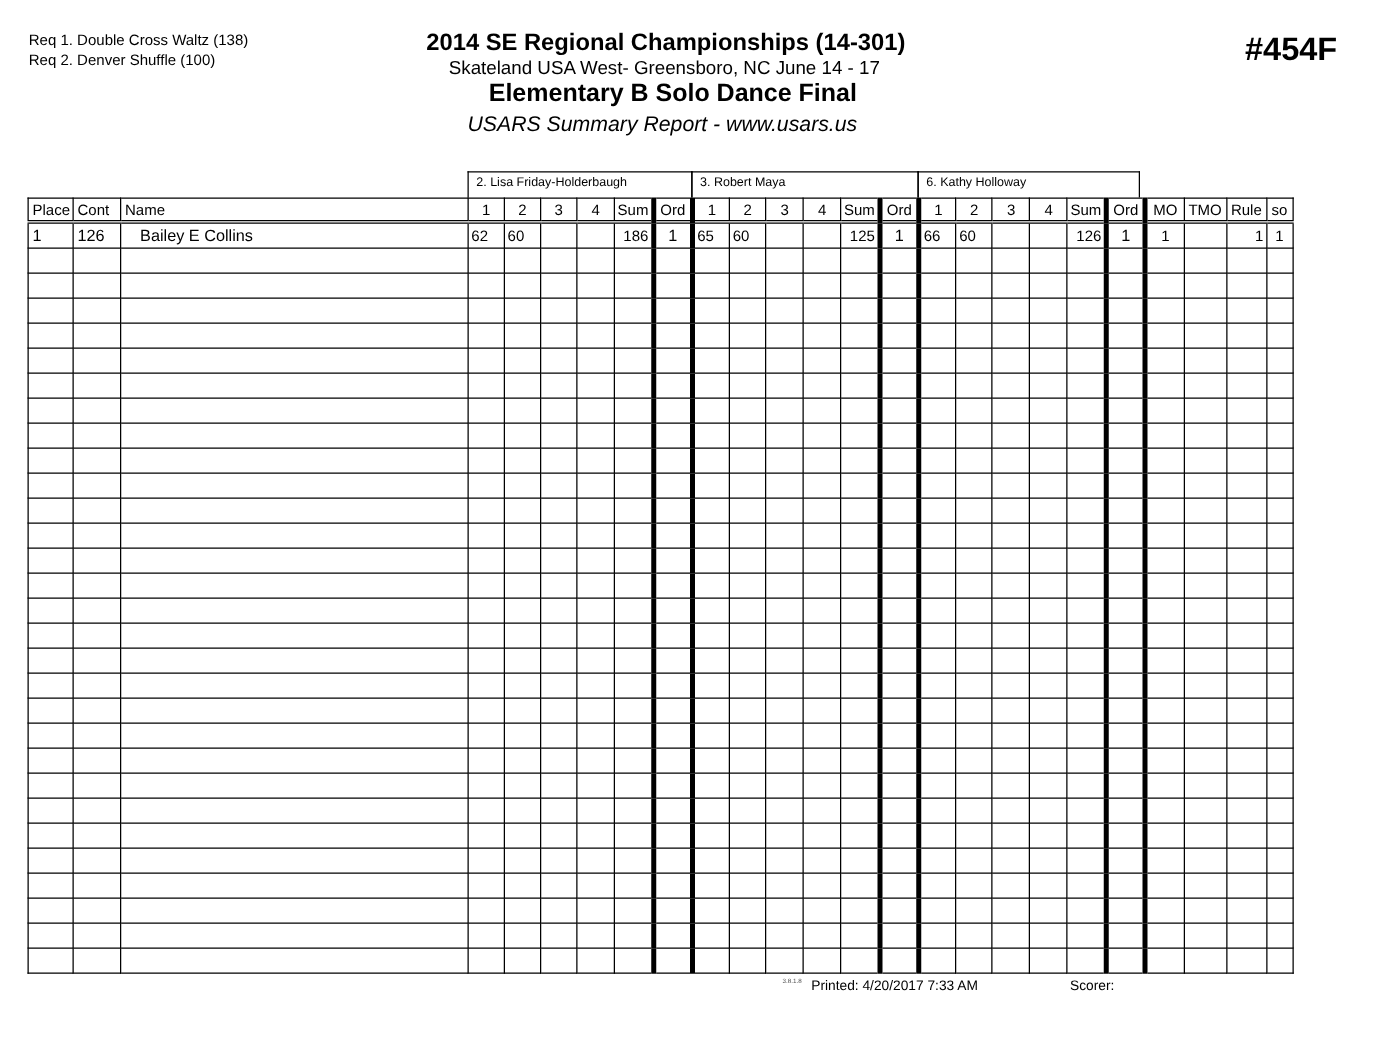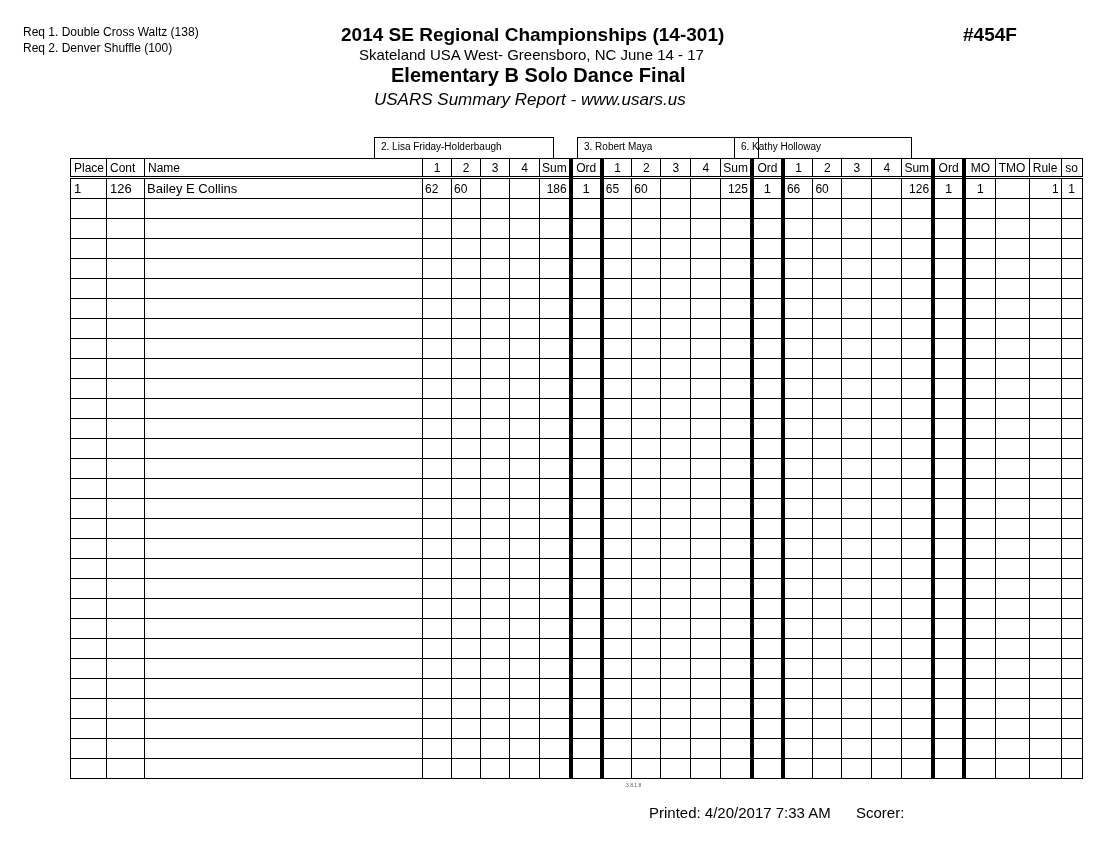--- a/index.html
+++ b/index.html
@@ -3,47 +3,47 @@
 <meta charset="utf-8">
 <style>
   html, body { margin:0; padding:0; background:#fff; }
   body { width:1100px; height:850px; position:relative; overflow:hidden; font-family:"Liberation Sans", sans-serif; color:#000; }
   .abs { position:absolute; white-space:nowrap; }
   .req { left:23px; font-size:12px; }
   .title1 { left:341px; top:24px; font-size:19px; font-weight:bold; }
   .title2 { left:359px; top:46px; font-size:15px; }
   .title3 { left:391px; top:64px; font-size:20px; font-weight:bold; }
   .title4 { left:374px; top:90px; font-size:17px;font-style:italic; }
-  .evnum { left:963px; top:24px; font-size:19px; font-weight:bold; }
+  .evnum { left:996px; top:24px; font-size:26px; font-weight:bold; }
   .judge-box { position:absolute; top:137px; height:21px; border:1px solid #000; border-bottom:none; font-size:10px; box-sizing:border-box; padding:3px 0 0 6px; }
-  table.grid { position:absolute; left:22px; top:158px; border-collapse:collapse; table-layout:fixed;margin-left:48px; }
+  table.grid { position:absolute; left:22px; top:158px; border-collapse:collapse; table-layout:fixed; }
   table.grid td, table.grid th { border:1px solid #000; height:19px; padding:0 2px; font-size:12px; font-weight:normal; overflow:hidden; white-space:nowrap; }
   table.grid thead th { text-align:center; border-bottom:3px double #000; height:17px; }
   table.grid th.l, table.grid td.l { text-align:left; padding-left:3px; }
   table.grid td { text-align:left; }
   table.grid td.r { text-align:right; }
   table.grid td.c { text-align:center; }
   .thickL { border-left:4px solid #000 !important; }
   .b { font-weight:bold; font-size:13px !important; }
-  .footer { top:804px; font-size:15px; }
+  .footer { top:783px; font-size:11px; }
   .tiny { font-size:5px; color:#555; }
 </style>
 </head>
 <body>
 
 <div class="abs req" style="top:25px;">Req  1.  Double Cross Waltz (138)</div>
 <div class="abs req" style="top:41px;">Req  2.  Denver Shuffle (100)</div>
 <div class="abs title1">2014 SE Regional Championships (14-301)</div>
 <div class="abs title2">Skateland USA West- Greensboro, NC  June 14 - 17</div>
 <div class="abs title3">Elementary B Solo Dance Final</div>
 <div class="abs title4">USARS Summary Report - www.usars.us</div>
 <div class="abs evnum">#454F</div>
 
 <div class="judge-box" style="left:374px; width:180px;">2.  Lisa Friday-Holderbaugh</div>
-<div class="judge-box" style="left:553px; width:182px;margin-left:24px;">3.  Robert Maya</div>
+<div class="judge-box" style="left:553px; width:182px;">3.  Robert Maya</div>
 <div class="judge-box" style="left:734px; width:178px;">6.  Kathy Holloway</div>
 
 <table class="grid">
   <colgroup>
     <col style="width:36px">
       <col style="width:38px">
       <col style="width:278px">
     <col style="width:29px">
       <col style="width:29px">
       <col style="width:29px">
@@ -93,21 +93,21 @@
       <th class="thickL">MO</th>
       <th>TMO</th>
       <th>Rule</th>
       <th>so</th>
     </tr>
   </thead>
   <tbody id="tbody">
     <tr>
       <td class="l b">1</td>
       <td class="l b">126</td>
-      <td class="l b" style="padding-left:2px">Bailey E Collins</td>
+      <td class="l b" style="padding-left:15px">Bailey E Collins</td>
       <td>62</td>
       <td>60</td>
       <td></td>
       <td></td>
       <td class="r">186</td>
       <td class="thickL c b">1</td>
       <td class="thickL">65</td>
       <td>60</td>
       <td></td>
       <td></td>

